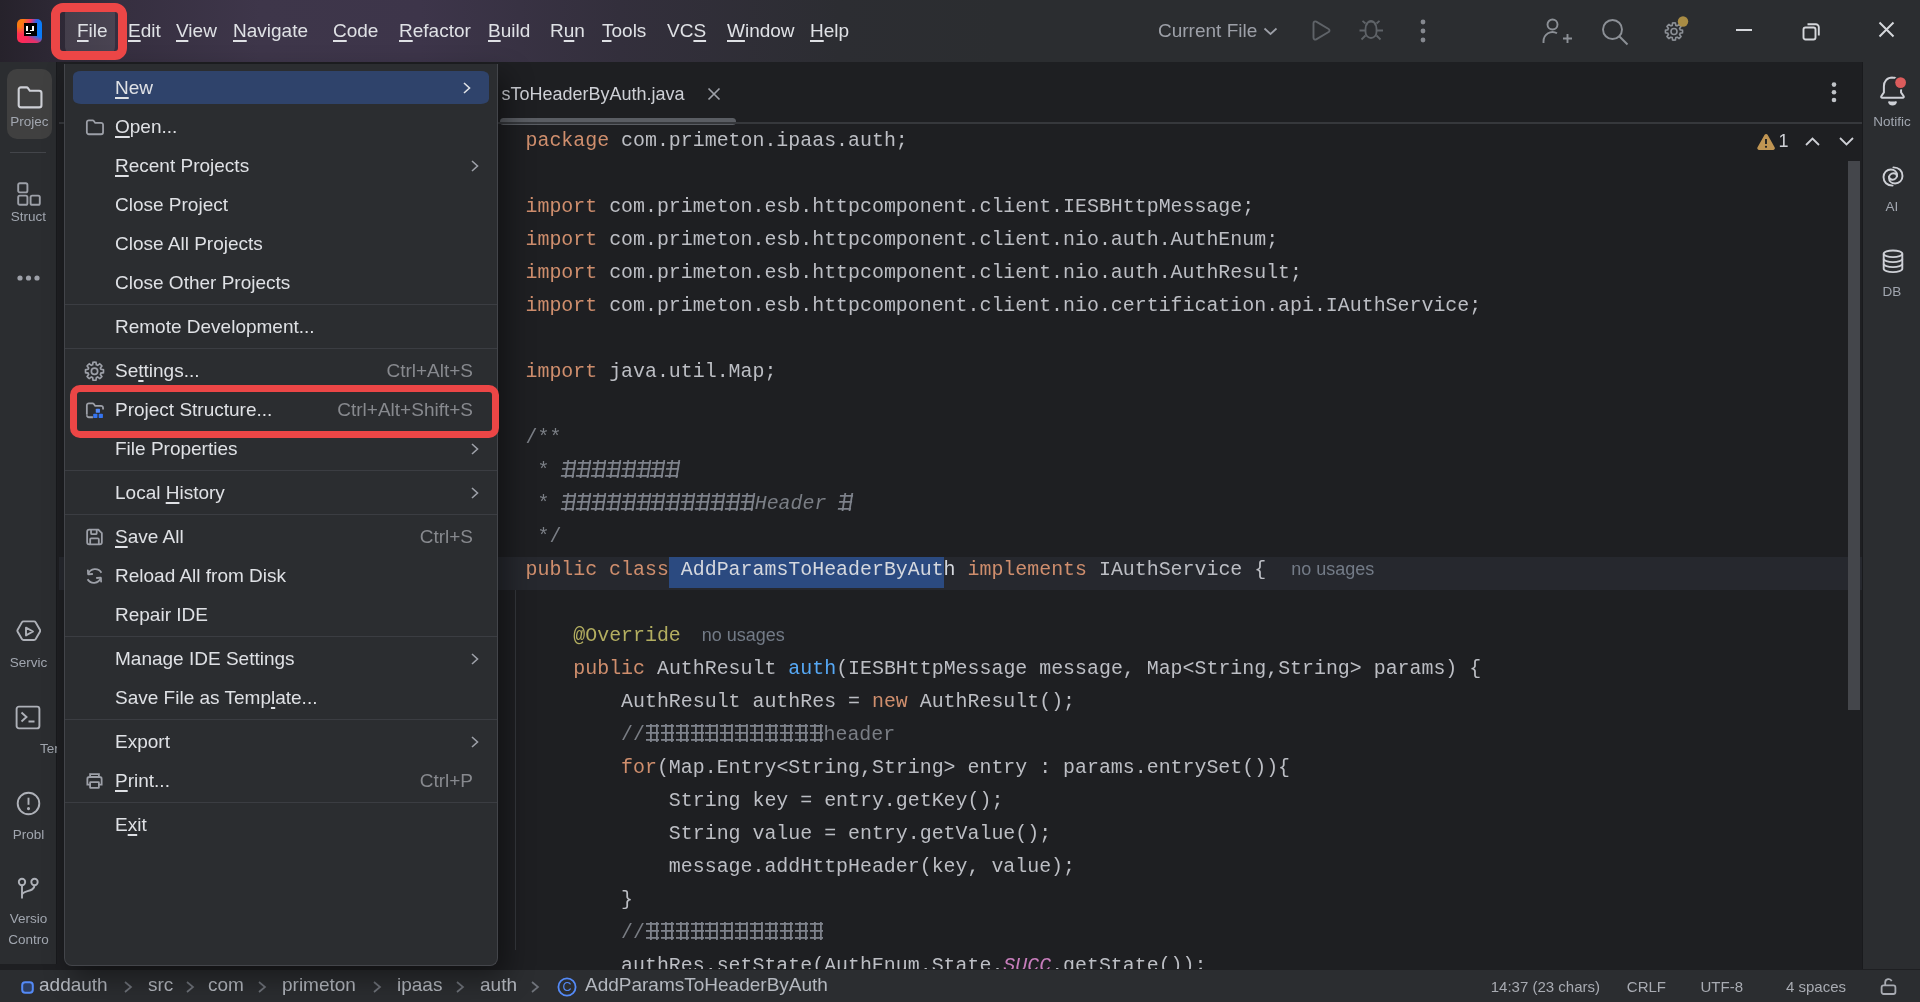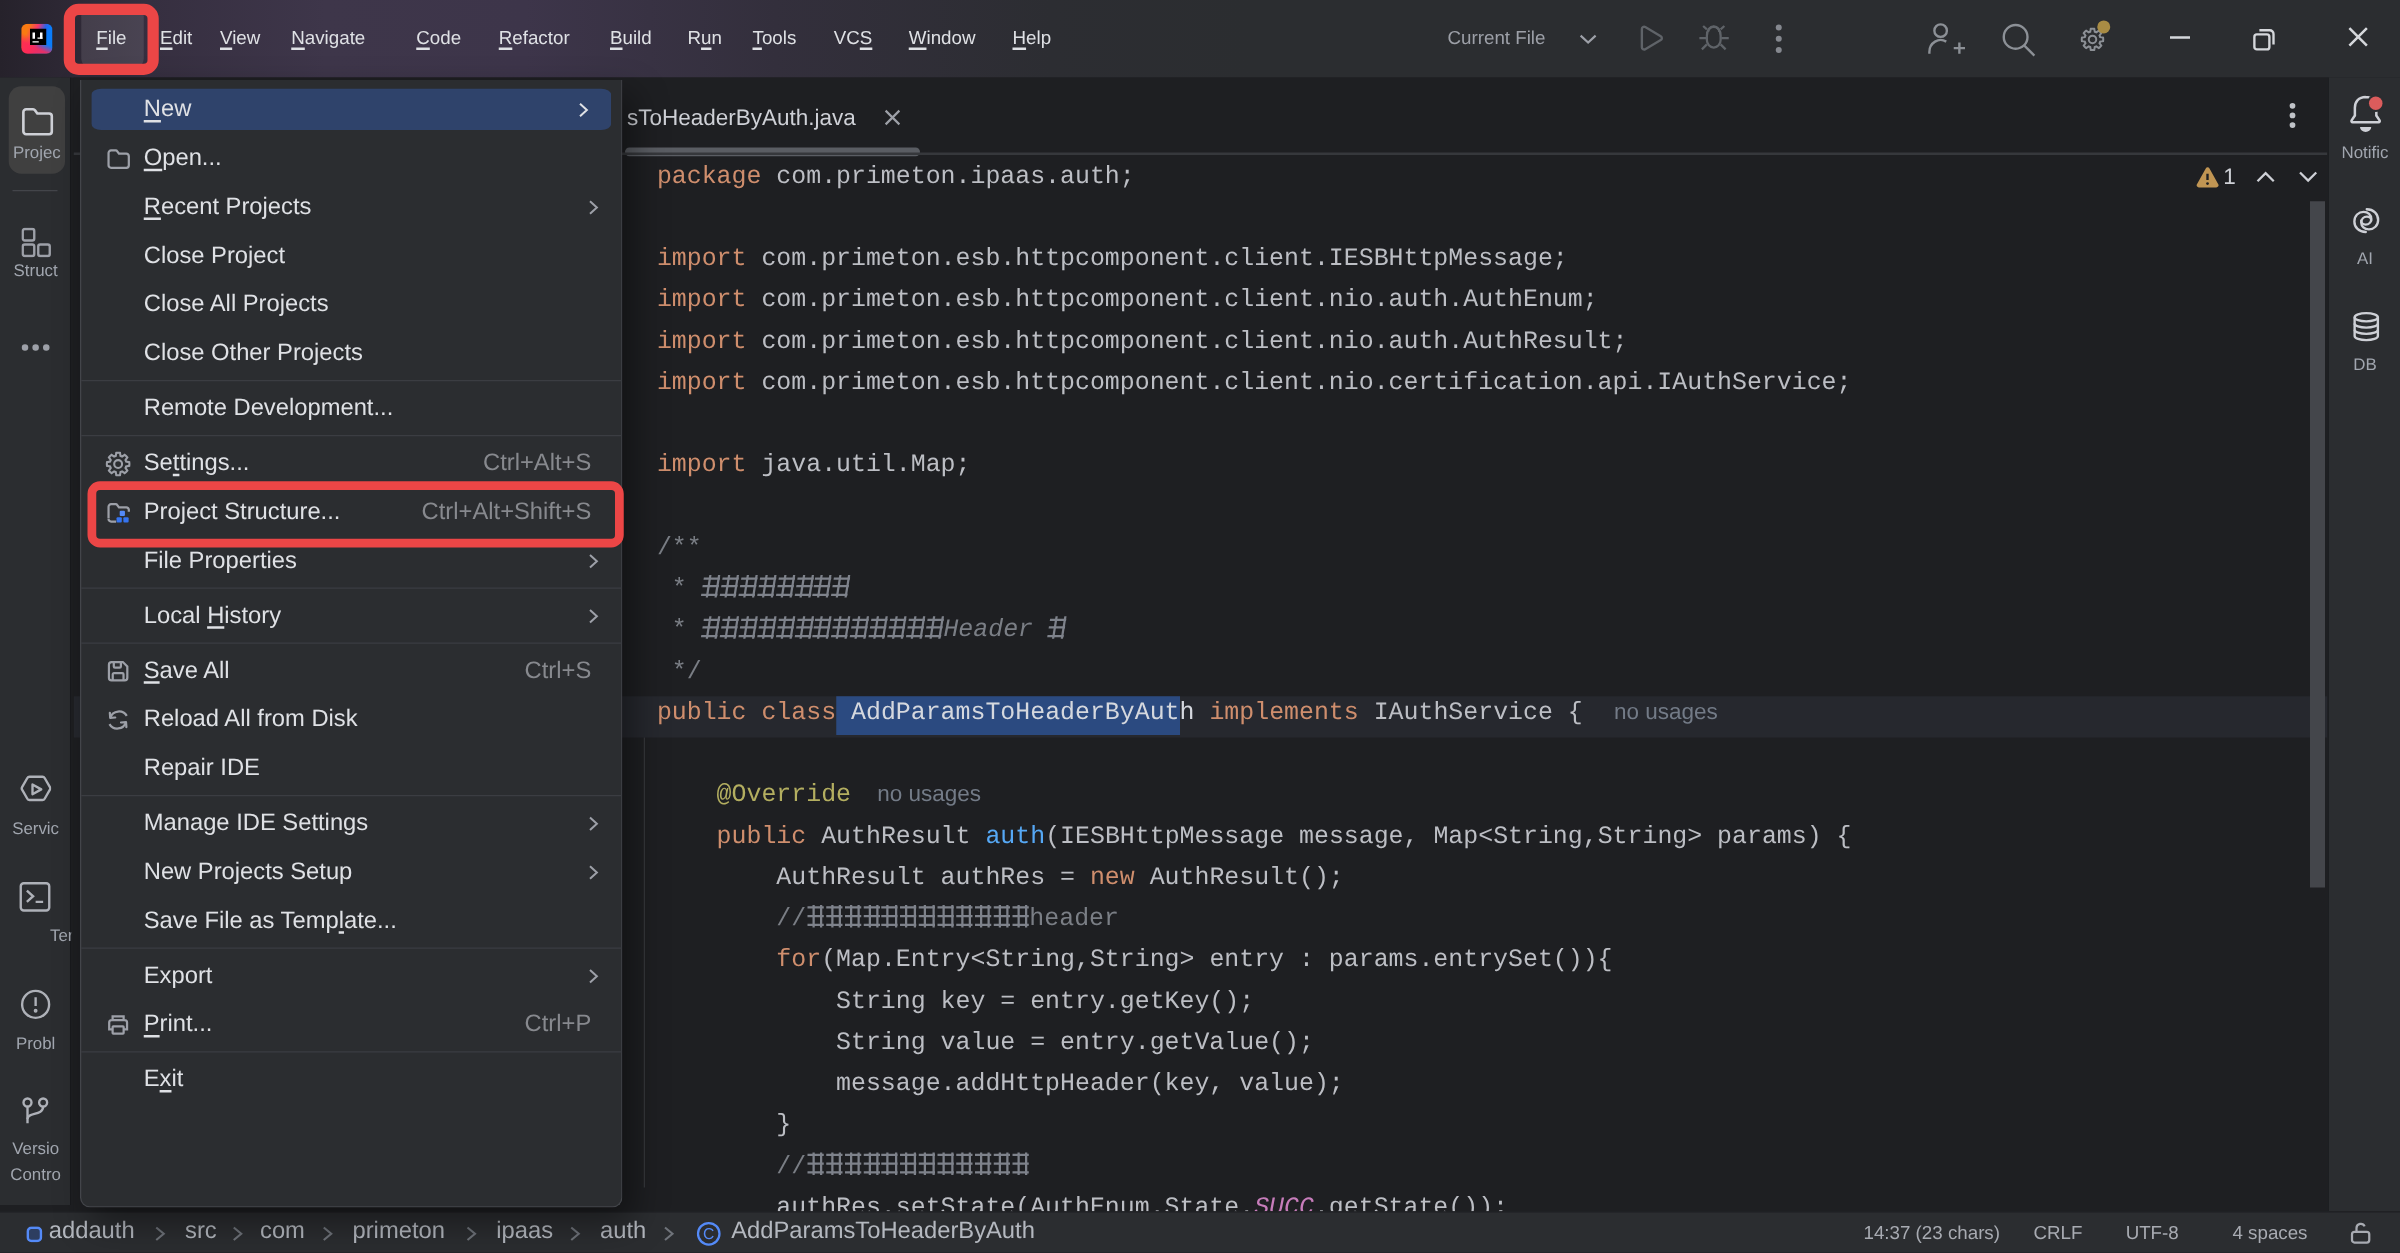--- a/index.html
+++ b/index.html
@@ -4,21 +4,21 @@
   * { margin:0; padding:0; box-sizing:border-box; }
   html,body { width:1920px; height:1002px; overflow:hidden; background:#1E1F22;
     font-family:"Liberation Sans", sans-serif; }
   .abs { position:absolute; }
   svg { display:block; }
 
   
   #titlebar { position:absolute; left:0; top:0; width:1920px; height:62px;
     background:linear-gradient(to right,#26222b 0px,#362f40 120px,#3e364a 260px,#3d354a 420px,#332f3c 620px,#2c2d32 840px,#2b2d30 1000px,#2b2d30 100%); }
   #filebtn { position:absolute; left:65px; top:6px; width:50px; height:48px; border-radius:7px; background:rgba(255,255,255,.10); }
-  .mi { position:absolute; top:0; height:62px; line-height:62px; font-size:15px; color:#DFE1E5; }
+  .mi { position:absolute; top:0; height:62px; line-height:62px; font-size:19px; color:#DFE1E5; }
   .mi u { text-decoration-thickness:1.5px; text-underline-offset:3px; }
 
   
   #lstripe { position:absolute; left:0; top:62px; width:57px; height:902px; background:#2B2D30; border-right:1.5px solid #191A1D; }
   .slabel { position:absolute; font-size:13.5px; color:#A1A6AF; width:57px; text-align:center; white-space:nowrap; overflow:hidden; }
 
   
   #editor { position:absolute; left:58.5px; top:62px; width:1803px; height:907px; background:#1E1F22; }
   
   #tabborder { position:absolute; left:0; top:60px; width:1803px; height:1.5px; background:#36383C; }
@@ -426,26 +426,20 @@
       <span class="lbl">Repair IDE</span>
     </div>
   <div class="msep"></div>
   <div class="row">
       <span class="lbl">Manage IDE Settings</span>
       <svg class="ch" width="13" height="13" viewBox="0 0 13 13">
         <path d="M4 1.5 L9.5 6.5 L4 11.5" fill="none" stroke="#9DA0A8" stroke-width="1.6"></path>
       </svg>
     </div>
   <div class="row">
-      <span class="lbl">New Projects Setup</span>
-      <svg class="ch" width="13" height="13" viewBox="0 0 13 13">
-        <path d="M4 1.5 L9.5 6.5 L4 11.5" fill="none" stroke="#9DA0A8" stroke-width="1.6"></path>
-      </svg>
-    </div>
-  <div class="row">
       <span class="lbl">Save File as Temp<u>l</u>ate...</span>
     </div>
   <div class="msep"></div>
   <div class="row">
       <span class="lbl">Export</span>
       <svg class="ch" width="13" height="13" viewBox="0 0 13 13">
         <path d="M4 1.5 L9.5 6.5 L4 11.5" fill="none" stroke="#9DA0A8" stroke-width="1.6"></path>
       </svg>
     </div>
   <div class="row">

